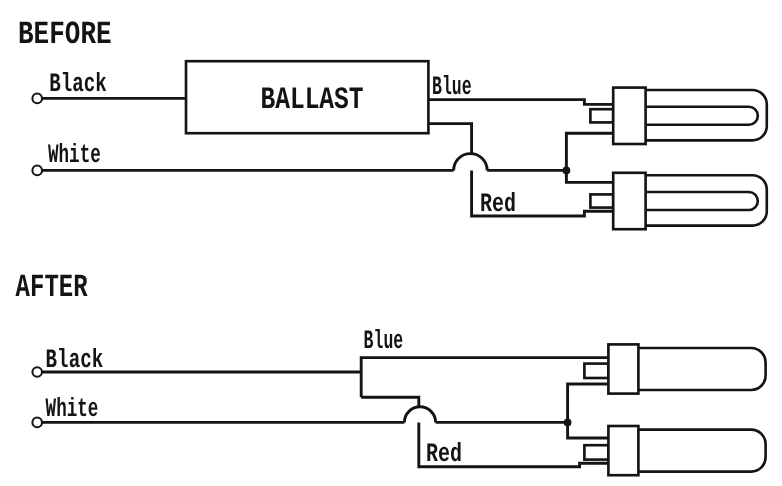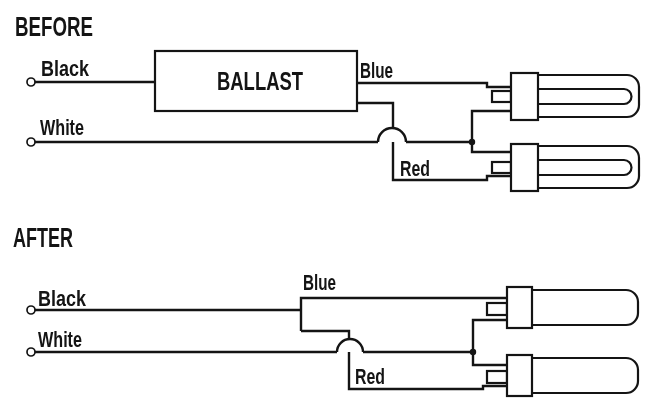--- a/index.html
+++ b/index.html
@@ -1,20 +1,20 @@
 <!DOCTYPE html>
 <html style="--ink: #141414; --bg: #ffffff;"><head>
 <meta charset="utf-8">
 <style>
   html,body{margin:0;padding:0;background:#fff;}
   .canvas{
     position:relative;
     width:652px;height:405px;
     background:var(--bg,#ffffff);
-    font-family:Liberation Sans, sans-serif;
+    font-family:Liberation Mono, monospace;
     overflow:hidden;
   }
   svg{display:block;}
   .wire{stroke:var(--ink,#141414);stroke-width:2.4;fill:none;}
   .outline{stroke:var(--ink,#141414);stroke-width:2.2;fill:#ffffff;}
   .hump{stroke:var(--ink,#141414);stroke-width:2.4;fill:#ffffff;}
   .dot{fill:var(--ink,#141414);stroke:none;}
   .terminal{stroke:var(--ink,#141414);stroke-width:1.7;fill:#ffffff;}
   text{fill:var(--ink,#141414);stroke:none;font-weight:bold;}
   .heading{font-size:27px;}

